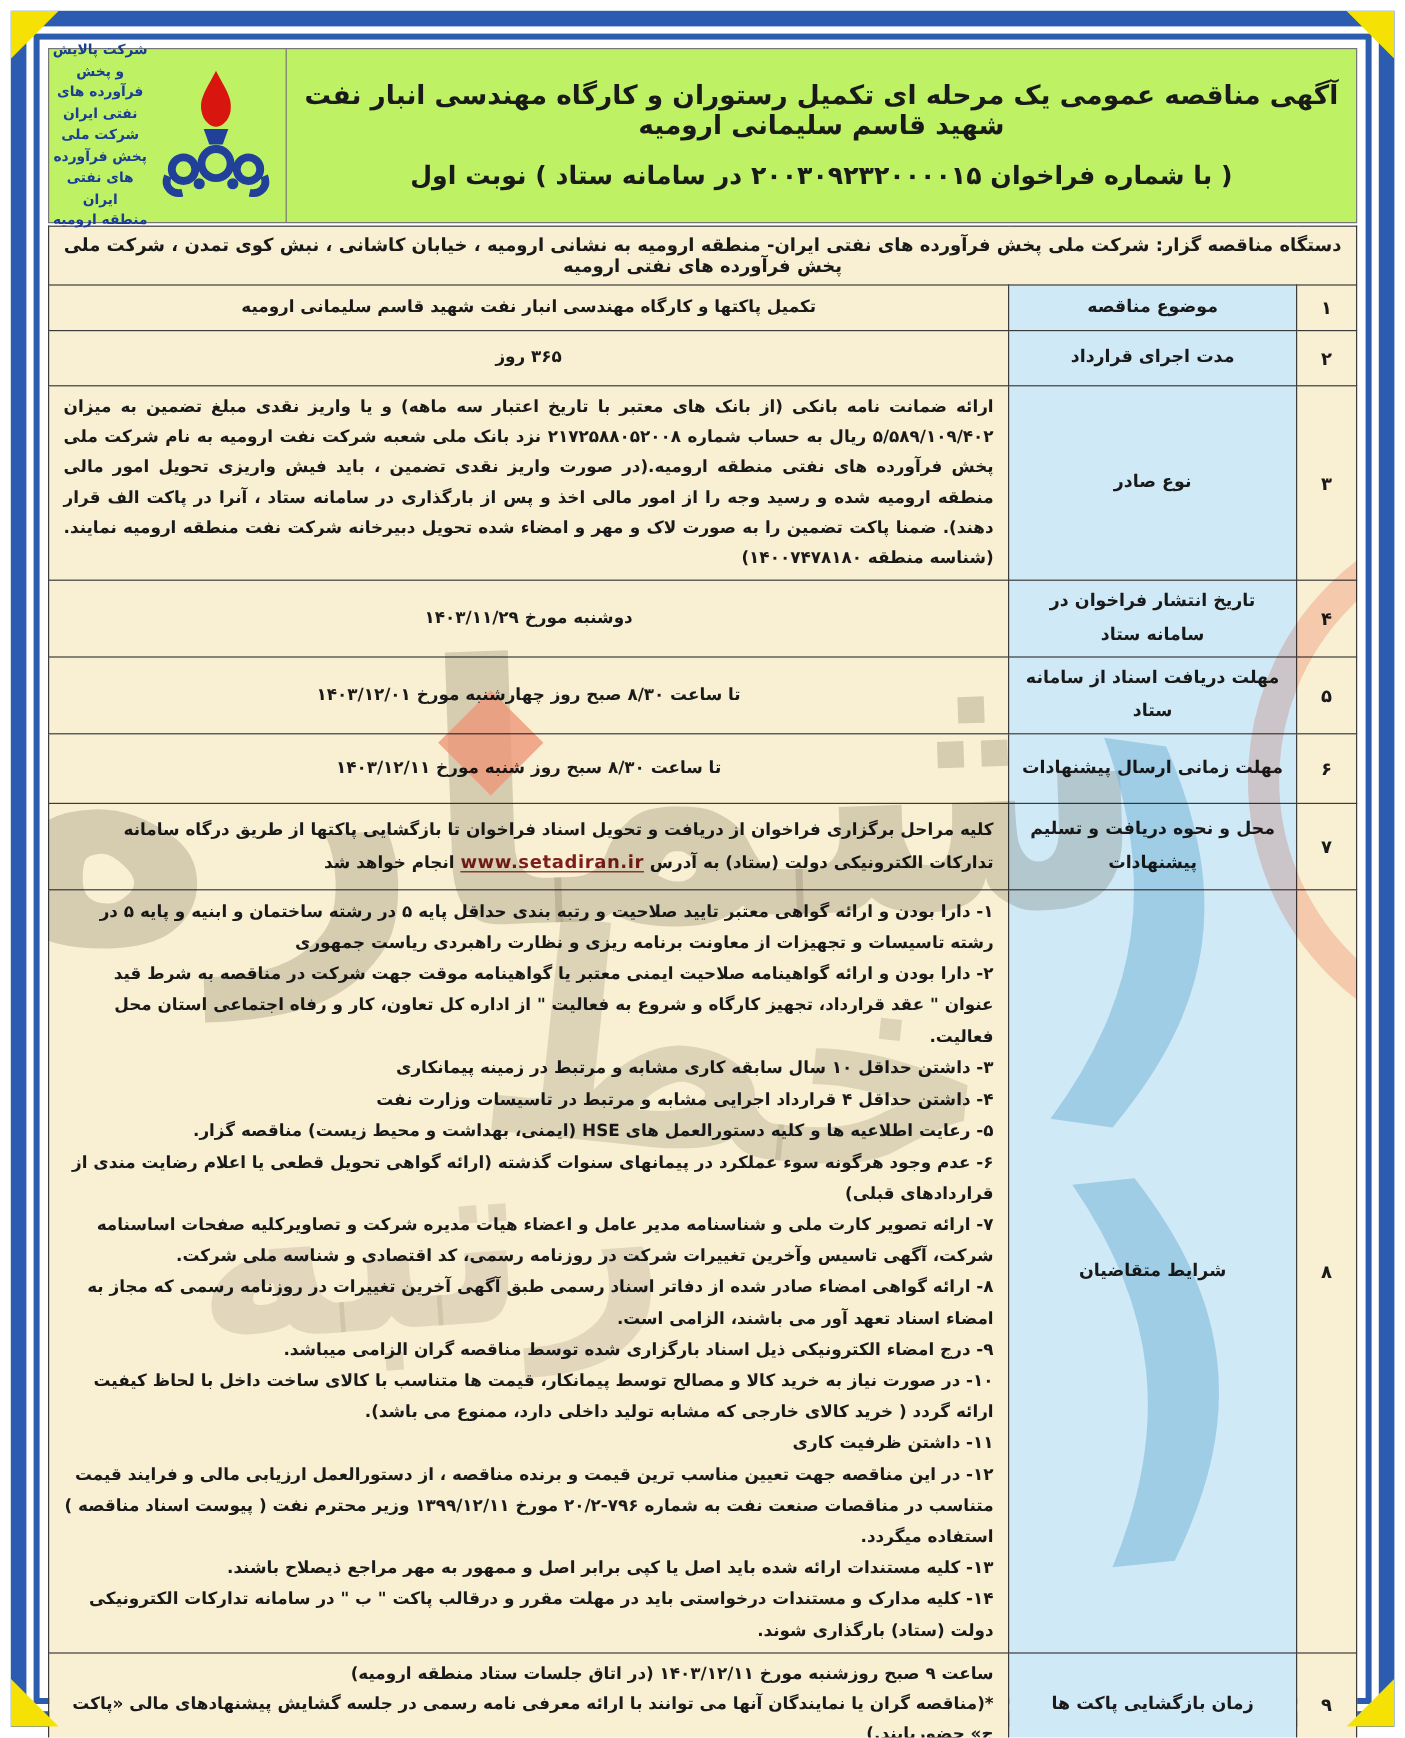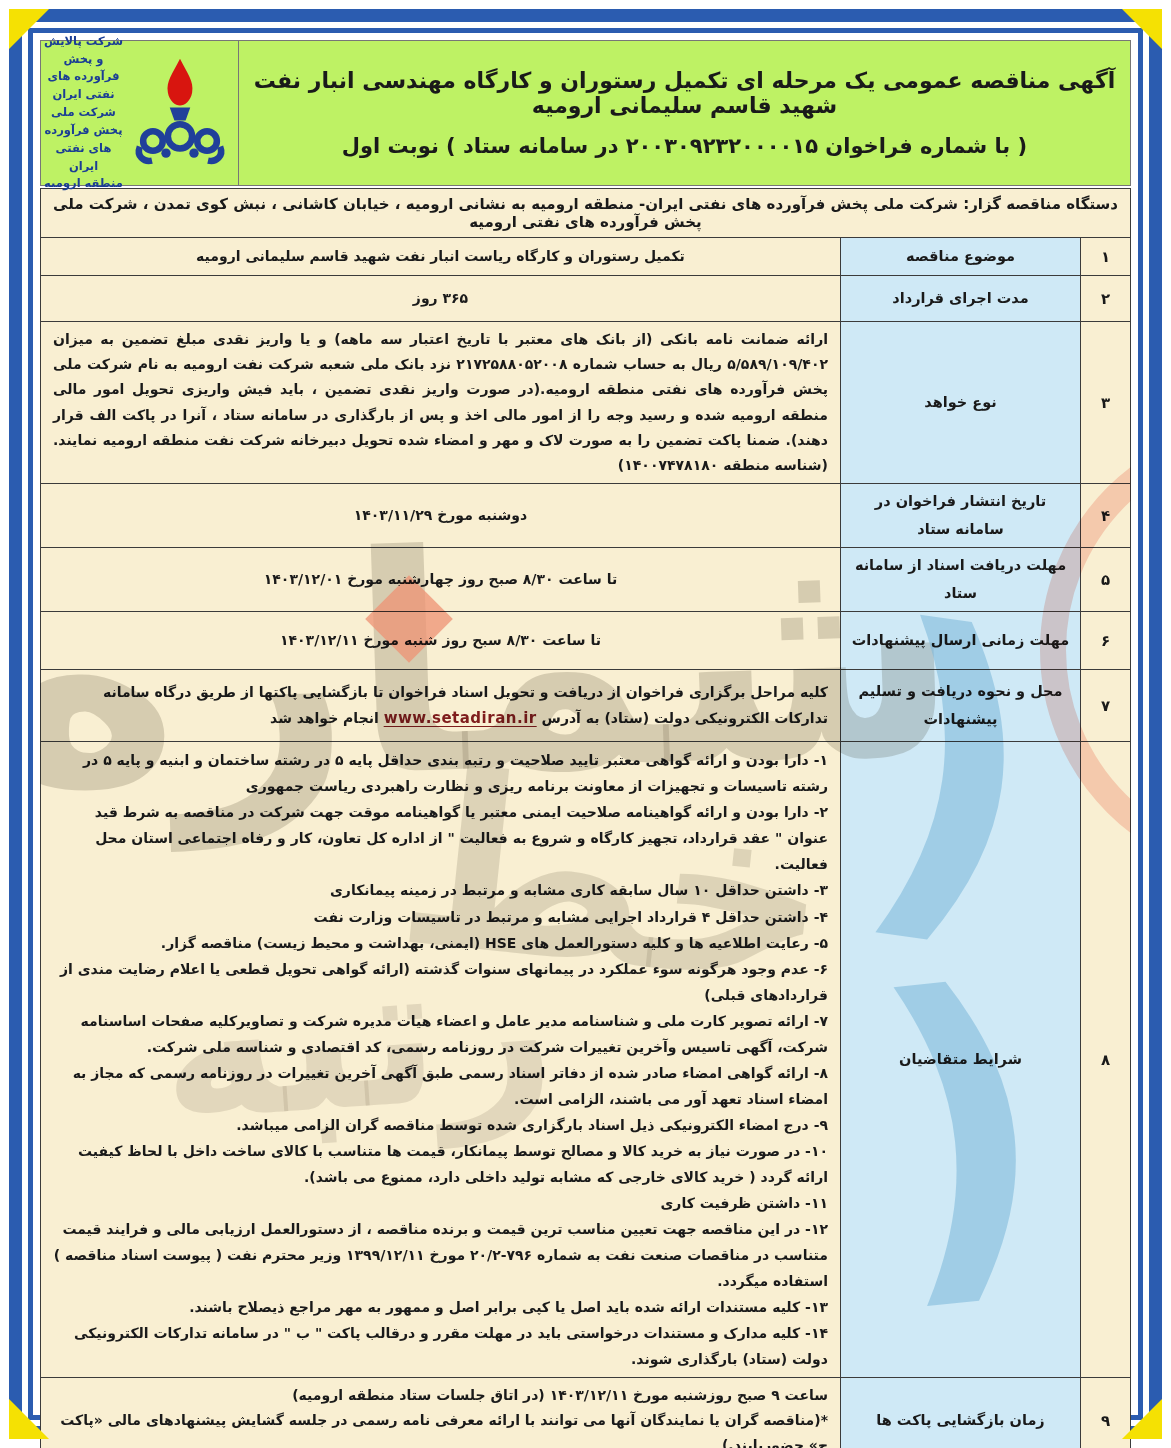--- a/index.html
+++ b/index.html
@@ -113,30 +113,30 @@
         <col style="width:240px">
         <col>
       </colgroup>
     <tbody>
         <tr>
       <td class="agency" colspan="3">دستگاه مناقصه گزار: شرکت ملی پخش فرآورده های نفتی ایران- منطقه ارومیه به نشانی ارومیه ، خیابان کاشانی ، نبش کوی تمدن ، شرکت ملی پخش فرآورده های نفتی ارومیه</td>
     </tr>
     <tr class="r1">
       <td class="num">۱</td>
       <td class="label">موضوع مناقصه</td>
-      <td class="cont center">تکمیل رستوران و کارگاه ریاست انبار نفت شهید قاسم سلیمانی ارومیه</td>
+      <td class="cont center">تکمیل پاکتها و کارگاه مهندسی انبار نفت شهید قاسم سلیمانی ارومیه</td>
     </tr>
     <tr class="r2">
       <td class="num">۲</td>
       <td class="label">مدت اجرای قرارداد</td>
       <td class="cont center">۳۶۵ روز</td>
     </tr>
     <tr class="r3">
       <td class="num">۳</td>
-      <td class="label">نوع خواهد</td>
+      <td class="label">نوع صادر</td>
       <td class="cont just">ارائه ضمانت نامه بانکی (از بانک های معتبر  با تاریخ اعتبار سه ماهه) و یا واریز نقدی مبلغ تضمین به میزان    ۵/۵۸۹/۱۰۹/۴۰۲   ریال به حساب شماره  ۲۱۷۲۵۸۸۰۵۲۰۰۸ نزد بانک ملی شعبه شرکت نفت ارومیه  به نام شرکت ملی پخش فرآورده های نفتی منطقه ارومیه.(در صورت واریز نقدی تضمین ، باید فیش واریزی تحویل امور مالی منطقه ارومیه شده و رسید وجه را از امور مالی اخذ و پس از بارگذاری در سامانه ستاد ، آنرا در پاکت الف  قرار دهند). ضمنا پاکت تضمین را به صورت لاک و مهر و امضاء شده تحویل دبیرخانه شرکت نفت منطقه ارومیه نمایند.(شناسه منطقه  ۱۴۰۰۷۴۷۸۱۸۰)</td>
     </tr>
     <tr class="r4">
       <td class="num">۴</td>
       <td class="label">تاریخ انتشار فراخوان در سامانه ستاد</td>
       <td class="cont center">دوشنبه مورخ   ۱۴۰۳/۱۱/۲۹</td>
     </tr>
     <tr class="r5">
       <td class="num">۵</td>
       <td class="label">مهلت دریافت اسناد از سامانه ستاد</td>

